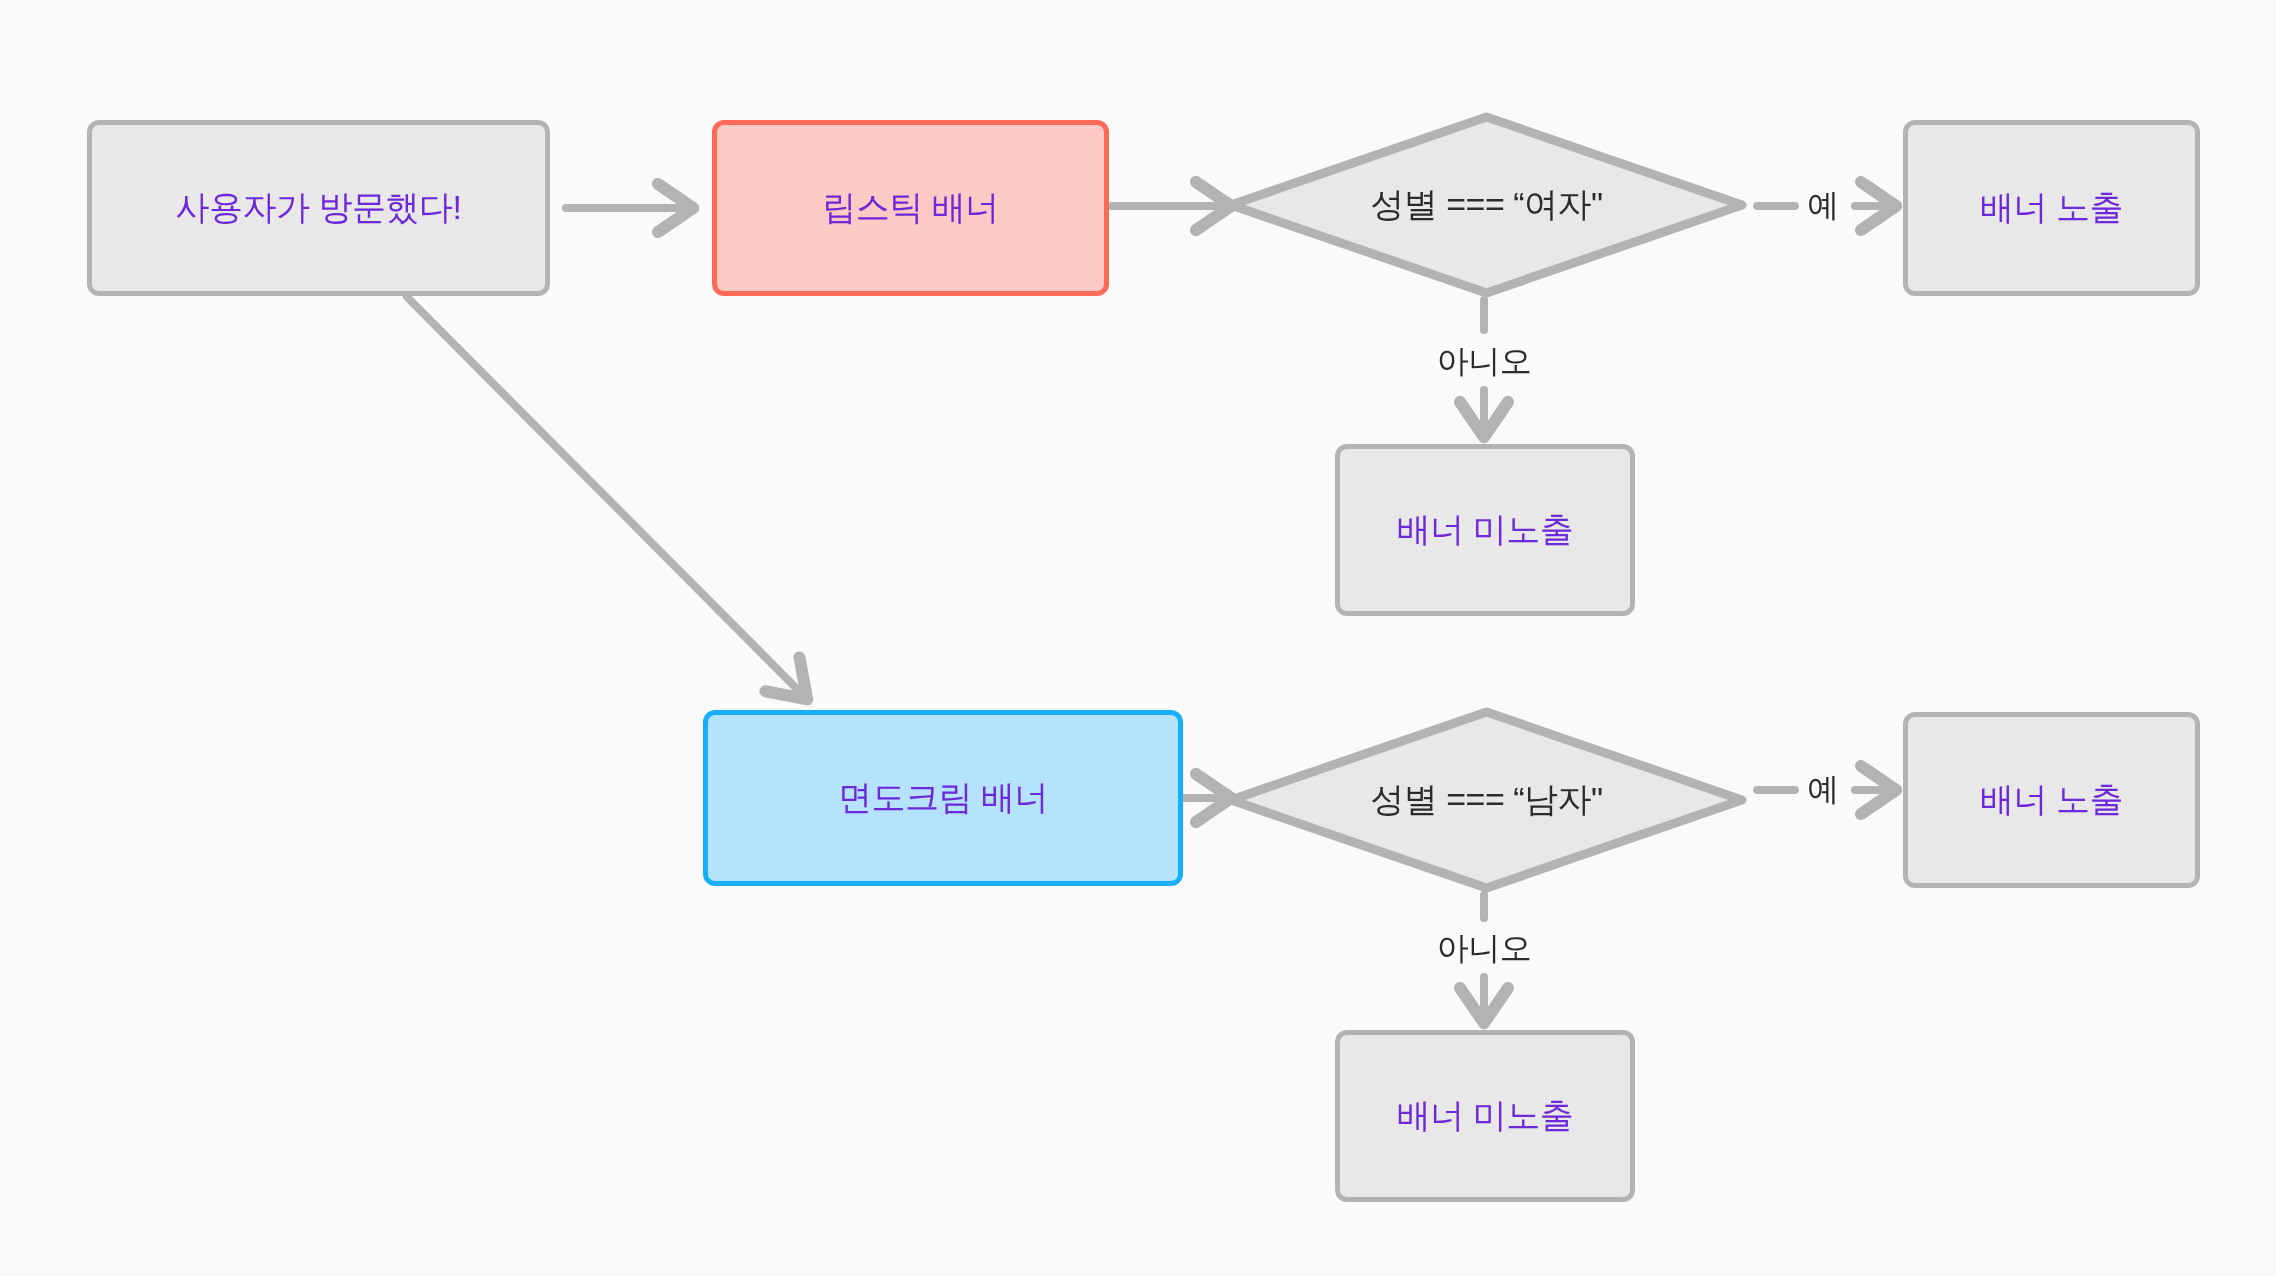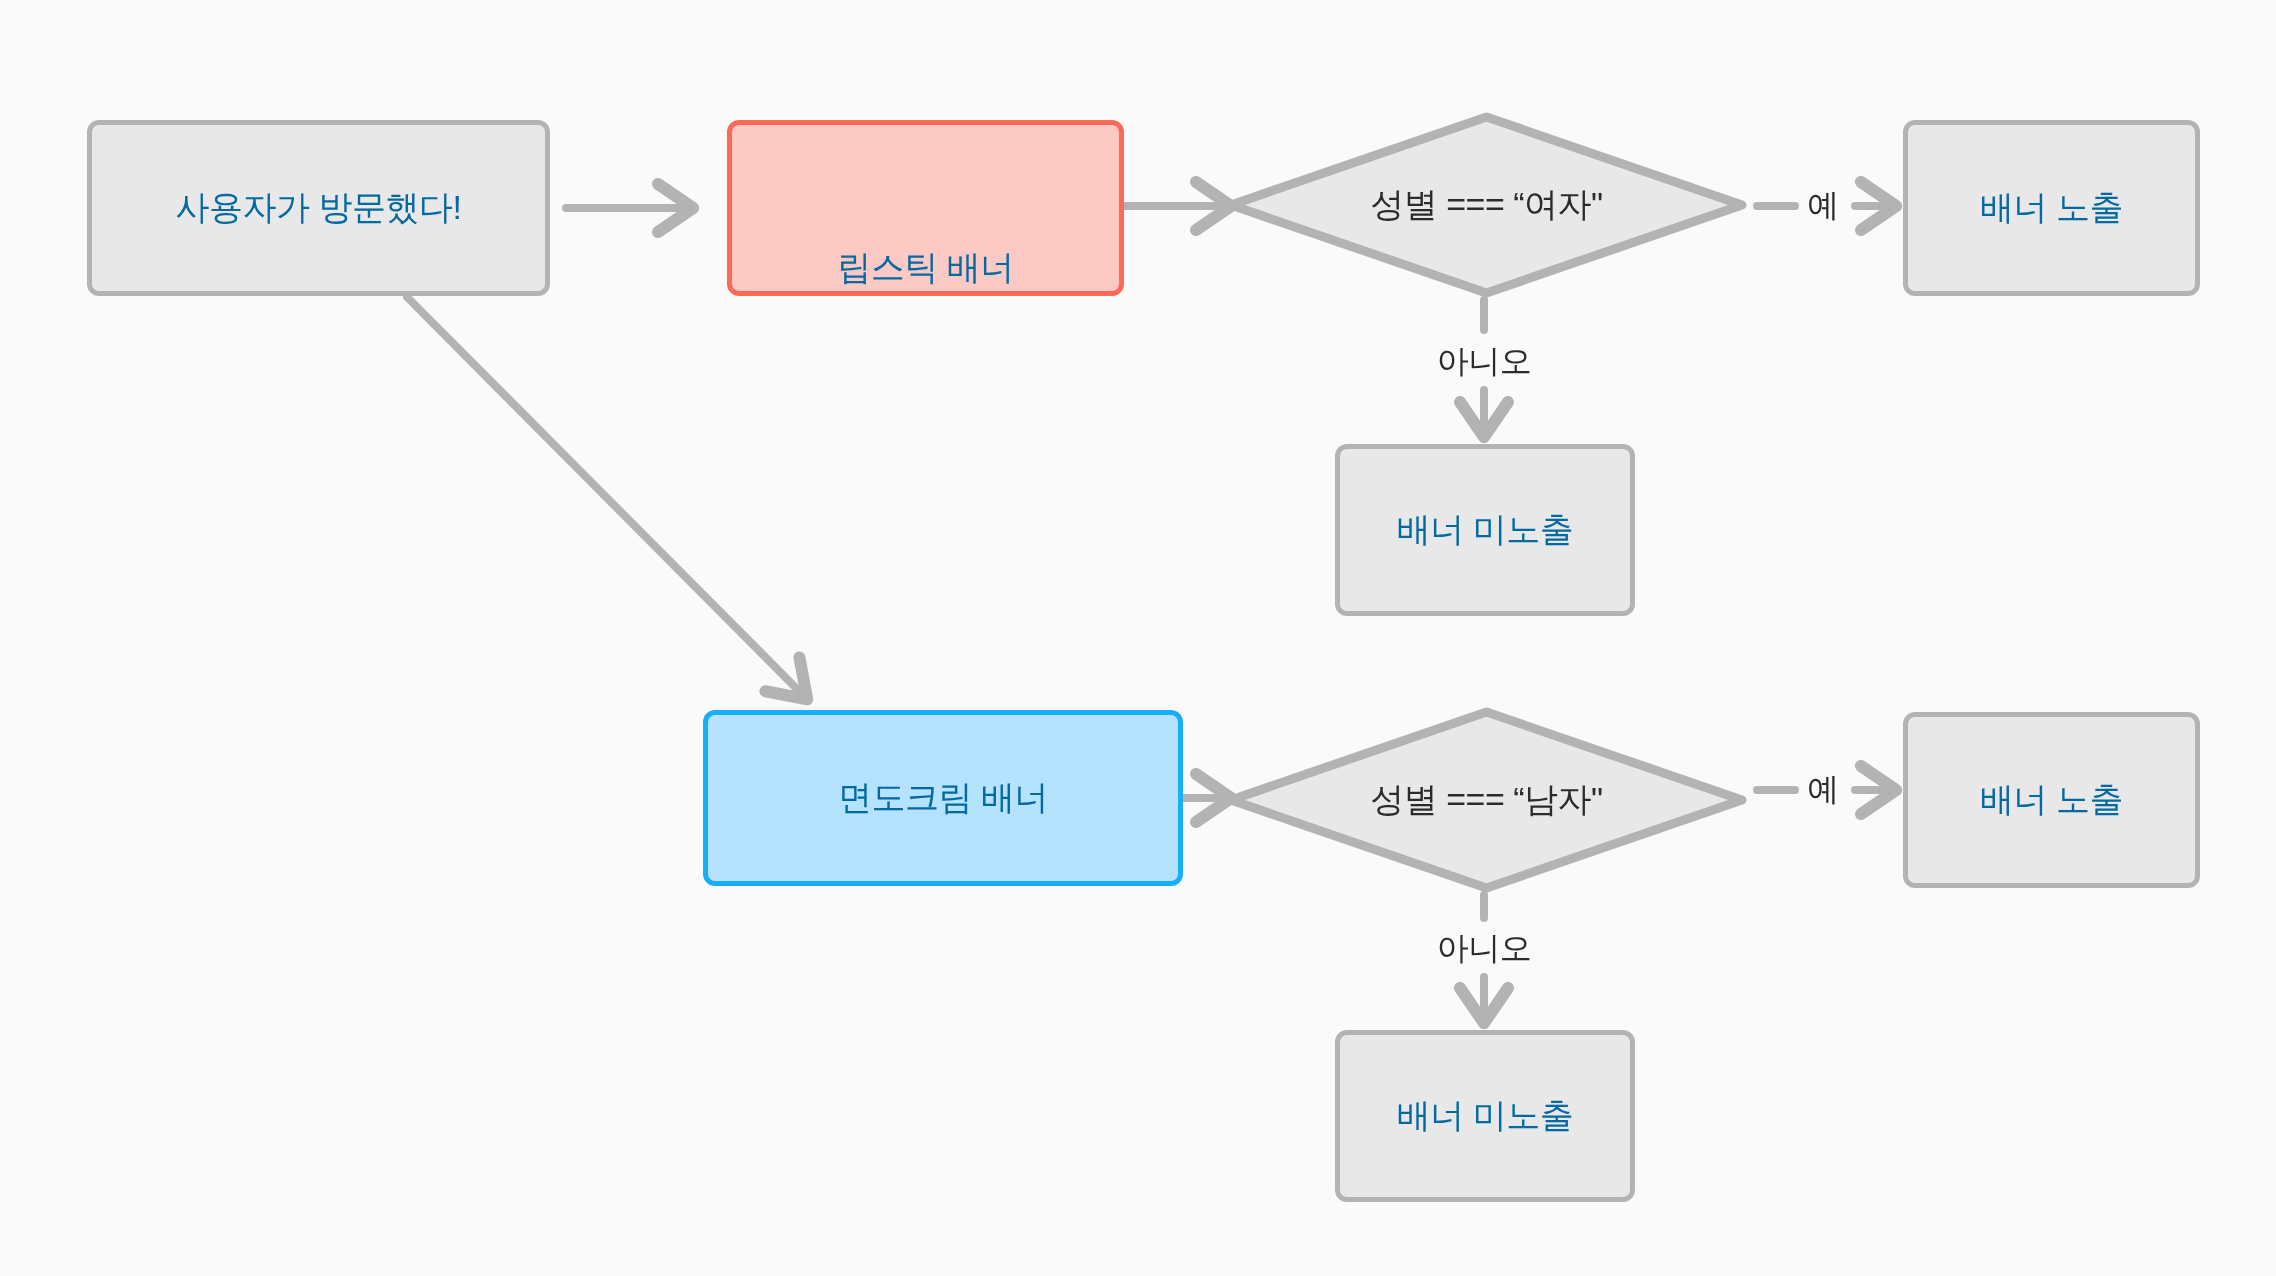--- a/index.html
+++ b/index.html
@@ -30,21 +30,21 @@
     box-sizing: border-box;
     display: flex;
     align-items: center;
     justify-content: center;
     text-align: center;
     border-radius: 12px;
     border-style: solid;
     border-width: 5px;
     font-size: 34px;
     line-height: 1.35;
-    color: #0369a1;
+    color: #6d28d9;
     letter-spacing: -0.5px;
   }
   .node-default {
     background: #e8e8e8;
     border-color: #b3b3b3;
   }
   .node-red {
     background: #fdc9c4;
     border-color: #fb6a55;
   }
@@ -114,21 +114,21 @@
 
     <line x1="1484" y1="895" x2="1484" y2="918" stroke="#b3b3b3" stroke-width="8" stroke-linecap="round"></line>
 
     <line x1="1484" y1="977" x2="1484" y2="1020" stroke="#b3b3b3" stroke-width="8" stroke-linecap="round" marker-end="url(#arrowhead)"></line>
   </svg>
 
   <div class="node node-default" style="left:87px; top:120px; width:463px; height:176px;">
     <span>사용자가 방문했다!</span>
   </div>
 
-  <div class="node node-red" style="left:727px; top:120px; width:397px; height:176px;align-items:flex-end;">
+  <div class="node node-red" style="left:712px; top:120px; width:397px; height:176px;">
     <span>립스틱 배너</span>
   </div>
 
   <div class="decision" style="left:1224px; top:110px; width:525px; height:190px;">
     <svg width="525" height="190" viewBox="0 0 525 190" xmlns="http://www.w3.org/2000/svg">
       <polygon points="262.5,7 518,95 262.5,183 7,95" fill="#e8e8e8" stroke="#b3b3b3" stroke-width="9" stroke-linejoin="round"></polygon>
     </svg>
     <span class="decision-label">성별 === “여자"</span>
   </div>
 

